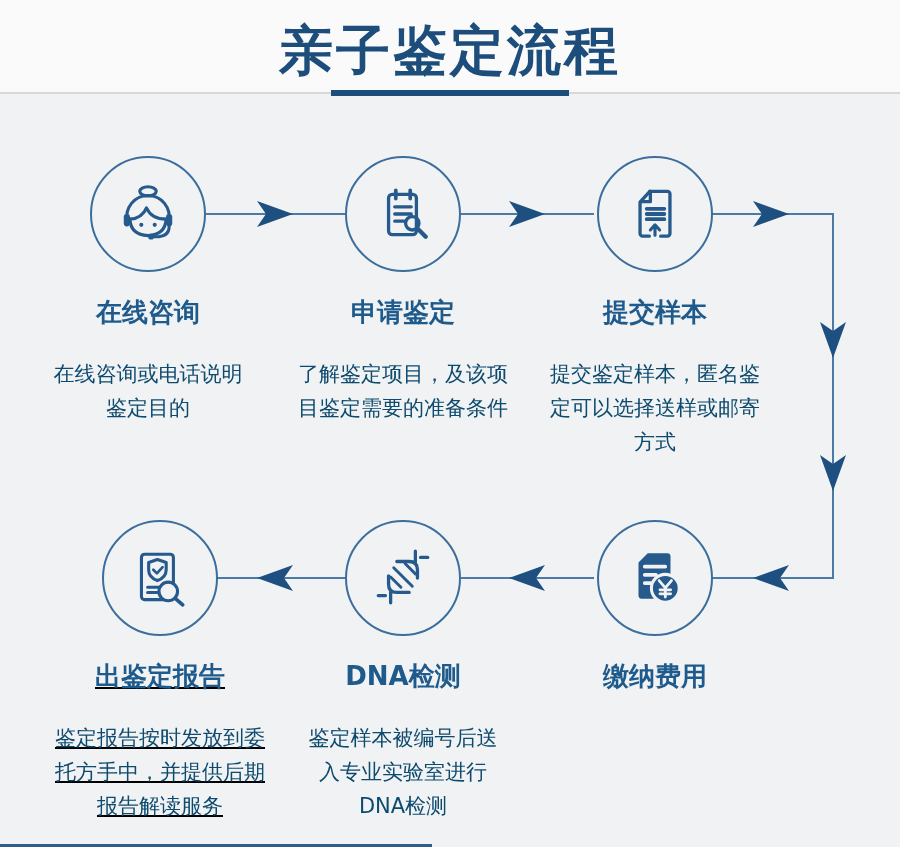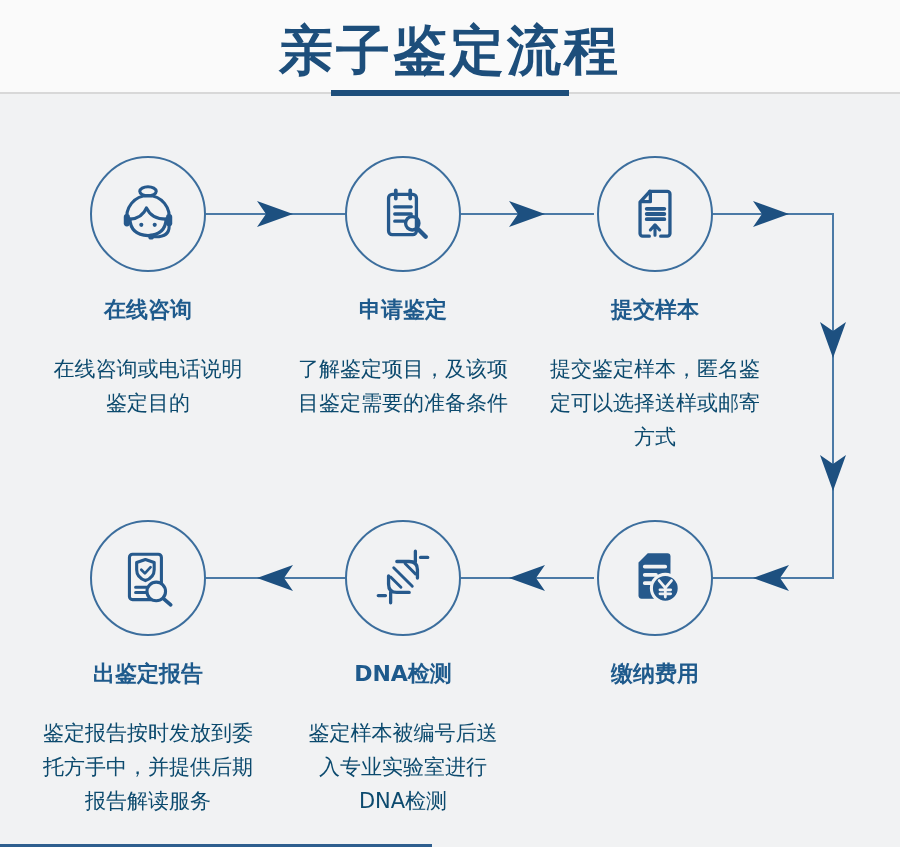--- a/index.html
+++ b/index.html
@@ -28,21 +28,21 @@
   .connectors{position:absolute;left:0;top:0;width:900px;height:847px;z-index:1;}
   
   .step{position:absolute;width:260px;z-index:2;text-align:center;}
   .circle{
     width:112px;height:112px;border-radius:50%;
     border:2px solid #3c6e9d;background:#f1f2f3;
     margin:0 auto;display:flex;align-items:center;justify-content:center;
   }
   .circle svg{display:block;}
   .step-title{
-    margin-top:24px;font-size:22px;font-weight:bold;color:#1e5a8c;line-height:1.25;
+    margin-top:24px;font-size:26px;font-weight:bold;color:#1e5a8c;line-height:1.25;
   }
   .step-desc{
     margin-top:28px;font-size:21px;color:#0c4a6e;line-height:34px;
     white-space:pre-line;
   }
   .bottom-accent{
     position:absolute;left:0;bottom:0;width:432px;height:3px;background:#2e5e8e;
   }
 </style>
 </head>
@@ -121,21 +121,21 @@
         <path d="M 24 25 H 40 M 24 32 H 40 M 24 39 H 33"></path>
         <circle cx="41" cy="41" r="6.5"></circle>
         <path d="M 46.5 46.5 L 54 54" stroke-width="4.2"></path>
       </svg>
     </div>
     <div class="step-title">申请鉴定</div>
     <div class="step-desc">了解鉴定项目，及该项
 目鉴定需要的准备条件</div>
   </div>
 
-  <div class="step" style="left:18px;top:520px;">
+  <div class="step" style="left:30px;top:520px;text-decoration:underline;">
     <div class="circle">
       <svg width="66" height="66" viewBox="0 0 64 64" fill="none" stroke="#26598c" stroke-width="3" stroke-linecap="round" stroke-linejoin="round">
         <rect x="14" y="9" width="31" height="44" rx="3"></rect>
         <path d="M 29.5 14 L 38 17 V 24 Q 38 31.5 29.5 34.5 Q 21 31.5 21 24 V 17 Z"></path>
         <path d="M 25.5 24 L 29 27.5 L 34.5 21.5" stroke-width="2.6"></path>
         <path d="M 20 41 H 31 M 20 46 H 31"></path>
         <circle cx="40" cy="45" r="9" fill="#f1f2f3"></circle>
         <path d="M 47 52 L 54 58" stroke-width="3.6"></path>
       </svg>
     </div>

